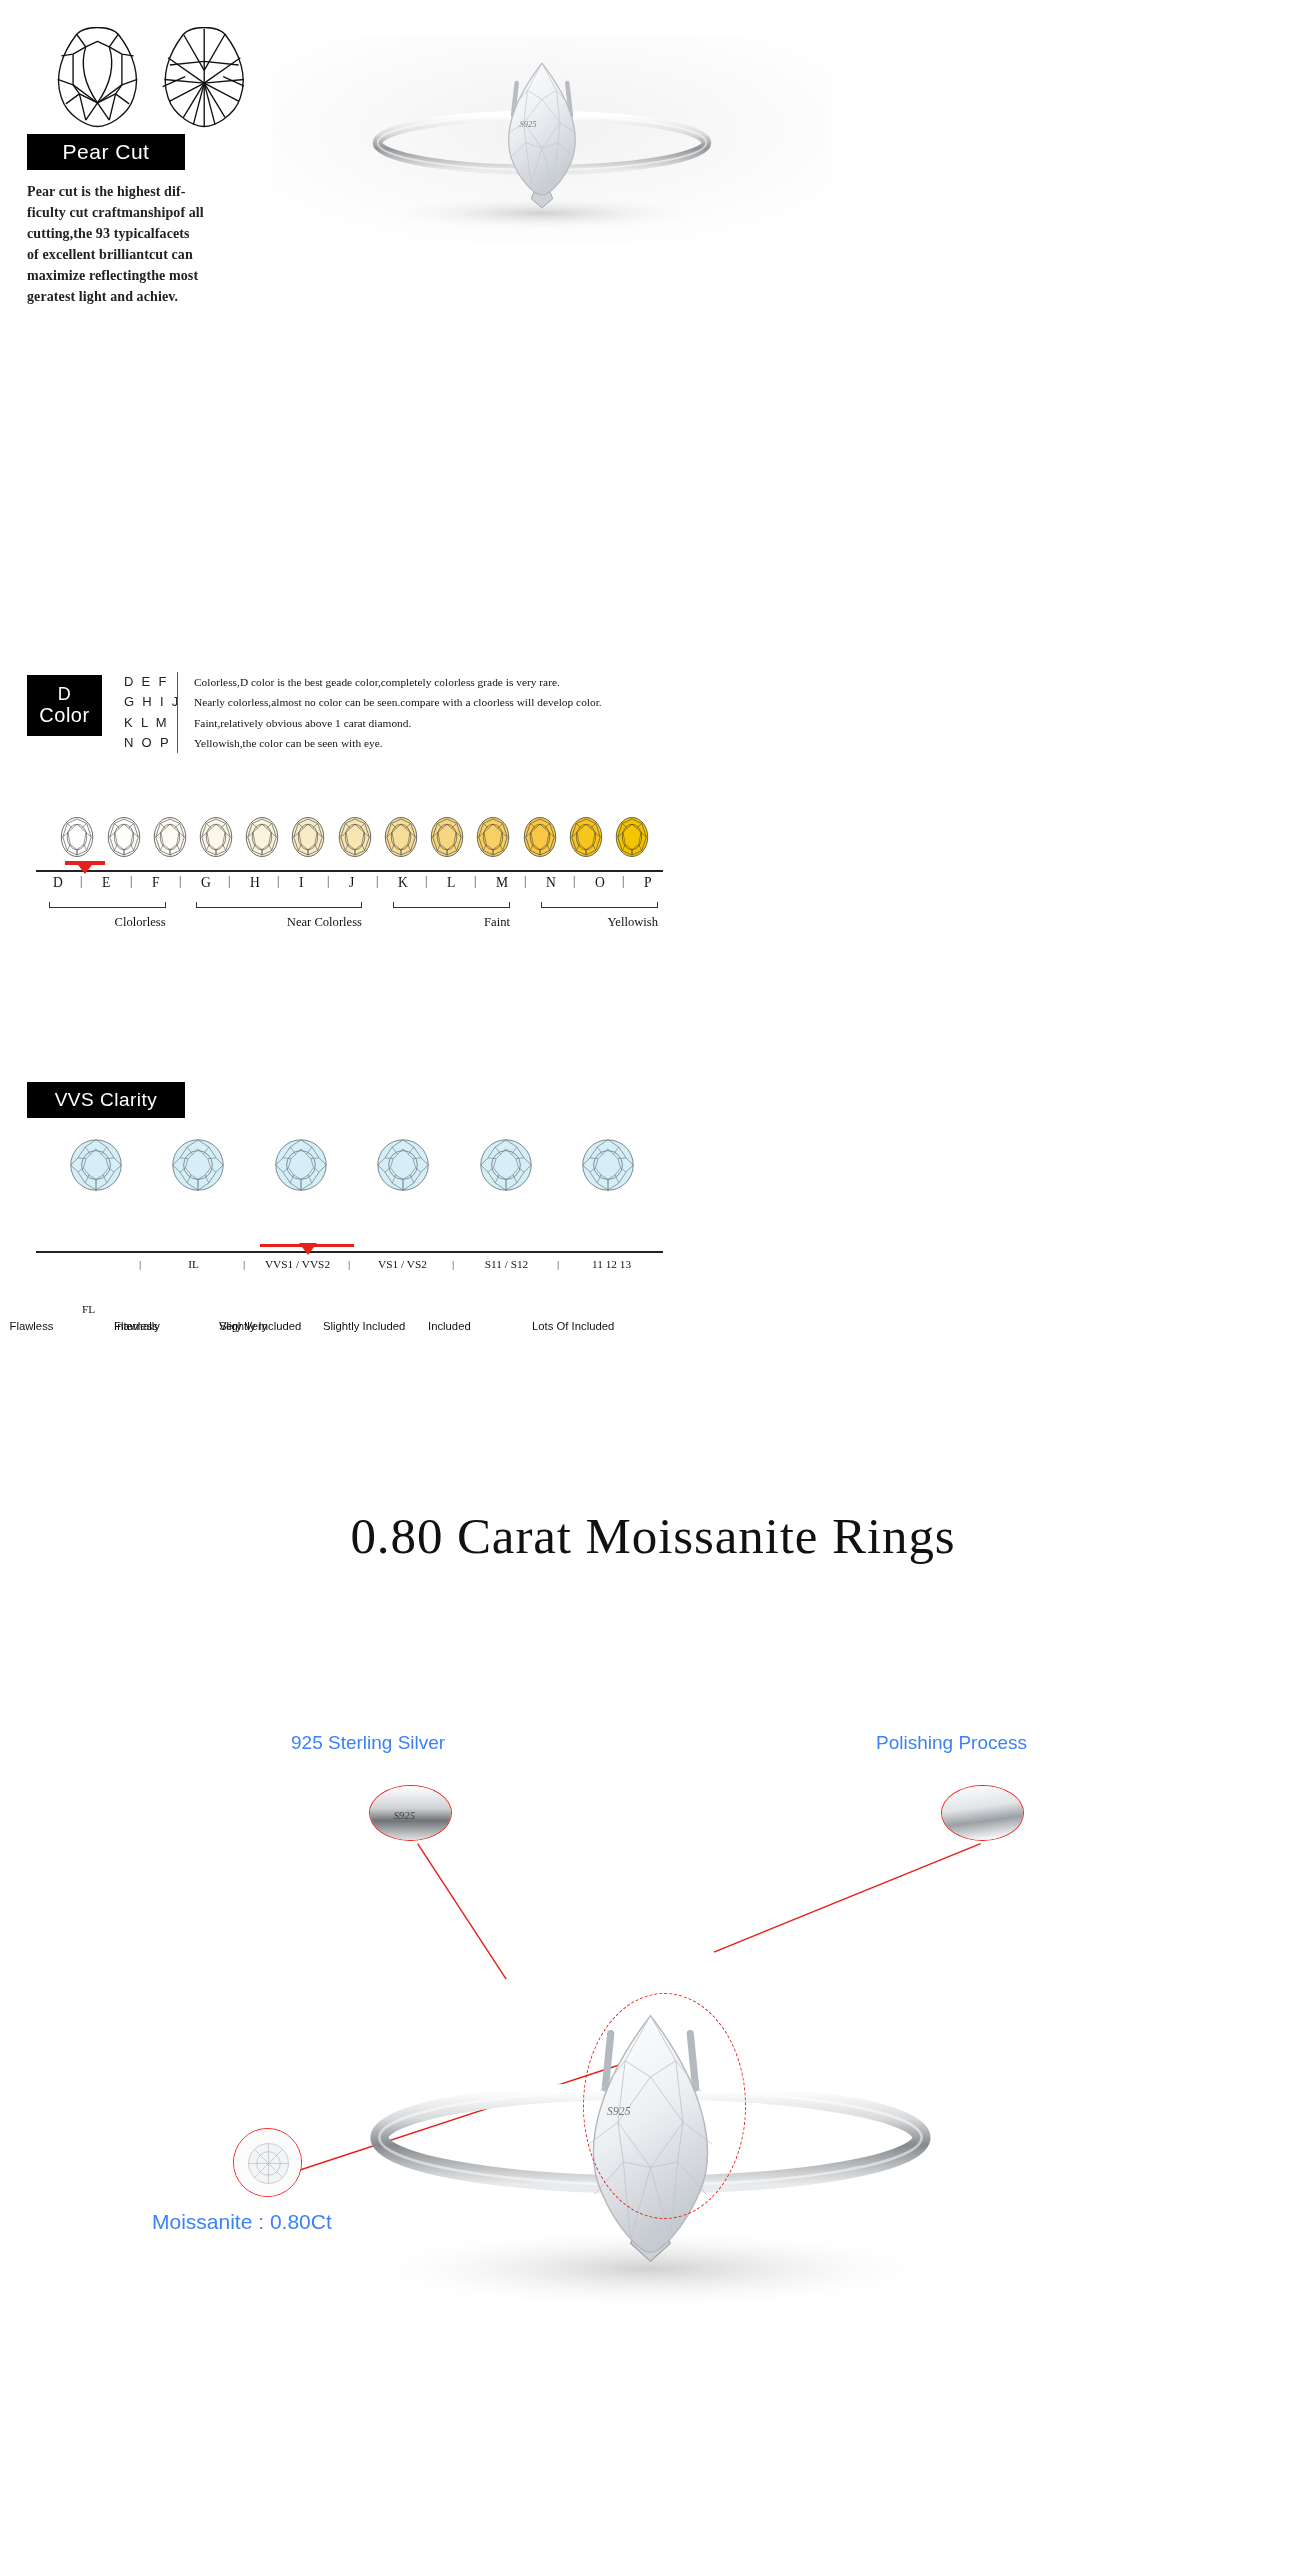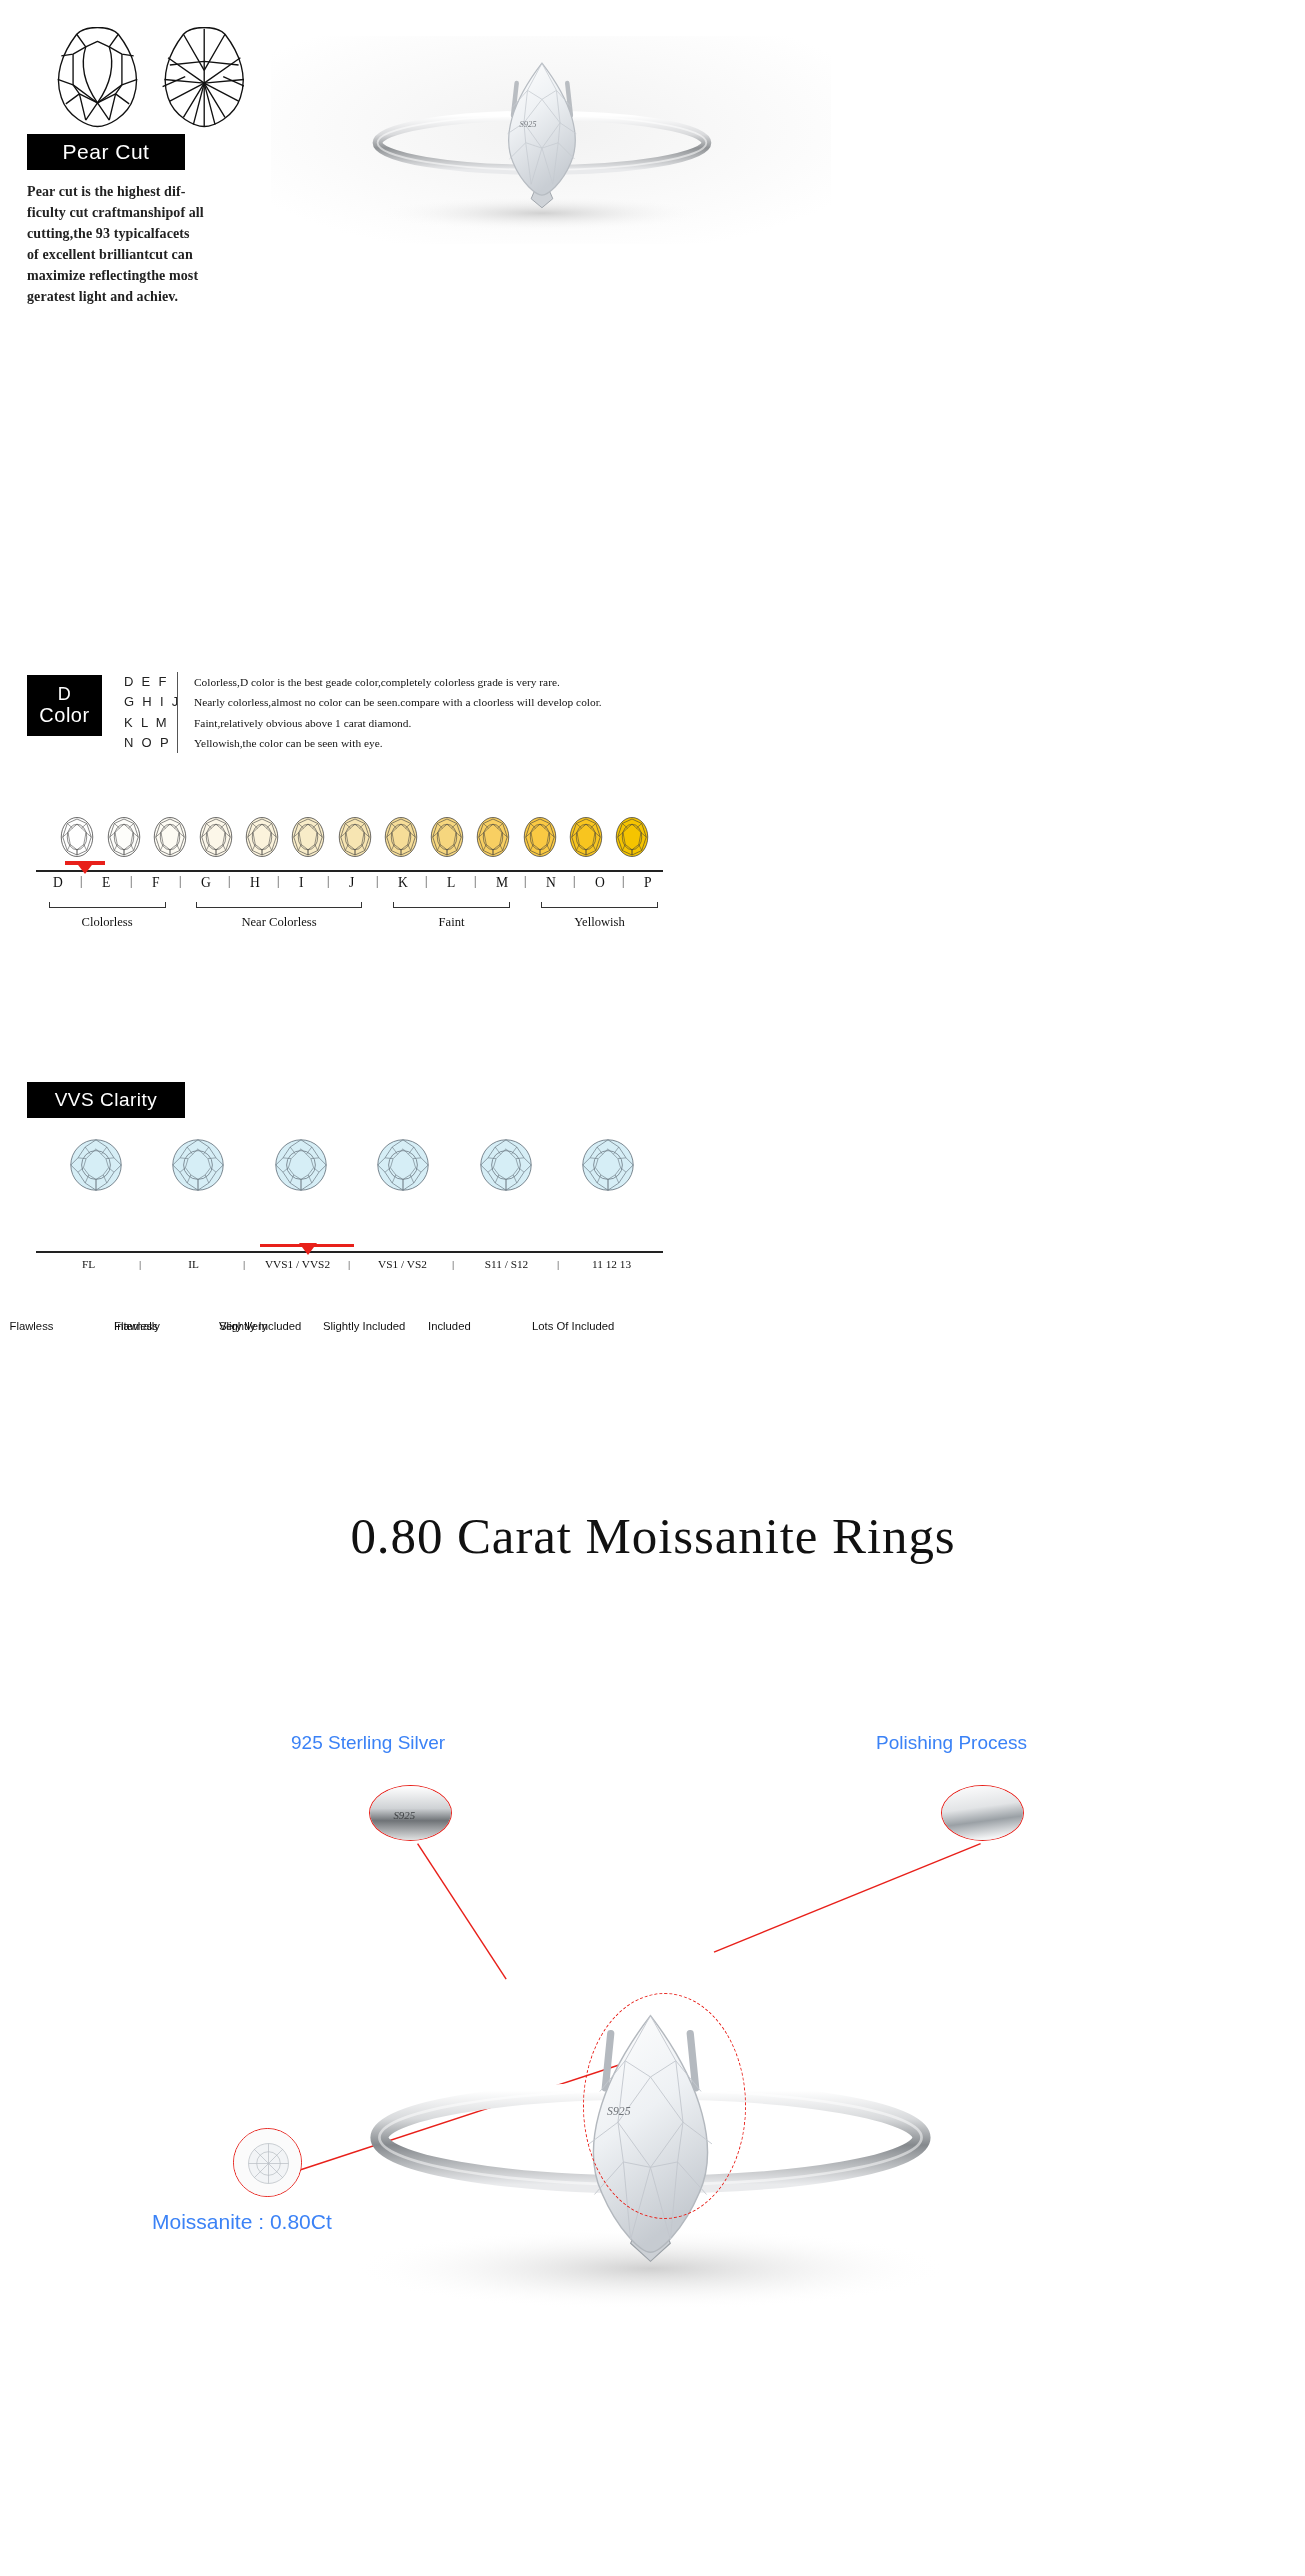--- a/index.html
+++ b/index.html
@@ -82,21 +82,21 @@
     position: absolute; font-size: 13.6px; color: #111;
     font-family: "Liberation Serif", serif;
   }
   #color-letters .tick { color: #333; font-size: 11.7px; }
 
   .bracket {
     position: absolute; border: 0.9px solid #333; border-top: none;
     height: 6.3px;
   }
   .grouplabel {
-    position: absolute; font-size: 12.6px; text-align: center; color: #111;
+    position: absolute; font-size: 12.6px; text-align: right; color: #111;
   }
 
   
   #clarity-bar {
     left: 27px; top: 1082px; width: 158px; height: 36px; font-size: 19px;
   }
   #clarity-gems { left: 45px; top: 1138px; width: 614px; height: 61px; }
   .cgem { position: absolute; top: 0; width: 54px; height: 54px; }
 
   #clarity-axis { left: 36px; top: 1251px; width: 627px; height: 1.8px; background: #222; }
@@ -540,21 +540,21 @@
                M10 38 L16 33 L19 23 M50 38 L44 33 L41 23
                M18 50 L22 41 L16 33 M42 50 L38 41 L44 33
                M30 58 L30 46 L22 41 M30 58 L30 46 L38 41" fill="none" stroke="#6d7b84" stroke-width=".7"></path>
     </svg></div>
     </div>
 
   <div class="abs" id="clarity-axis"></div>
   <div class="abs" id="clarity-marker"></div>
   <div class="abs" id="clarity-arrow"></div>
   <div class="abs" id="clarity-labels">
-      <span style="left: 0px; width: 105px; text-align: center; display: block;">FL</span>
+      <span style="left: 0px; width: 105px; text-align: center; display: block; margin-top: 45px;">FL</span>
       <span class="tick" style="left: 103px;">|</span>
       <span style="left: 105px; width: 105px; text-align: center; display: block;">IL</span>
       <span class="tick" style="left: 207px;">|</span>
       <span style="left: 209px; width: 105px; text-align: center; display: block;">VVS1 / VVS2</span>
       <span class="tick" style="left: 312px;">|</span>
       <span style="left: 314px; width: 105px; text-align: center; display: block;">VS1 / VS2</span>
       <span class="tick" style="left: 416px;">|</span>
       <span style="left: 418px; width: 105px; text-align: center; display: block;">S11 / S12</span>
       <span class="tick" style="left: 521px;">|</span>
       <span style="left: 523px; width: 105px; text-align: center; display: block;">11 12 13</span>

